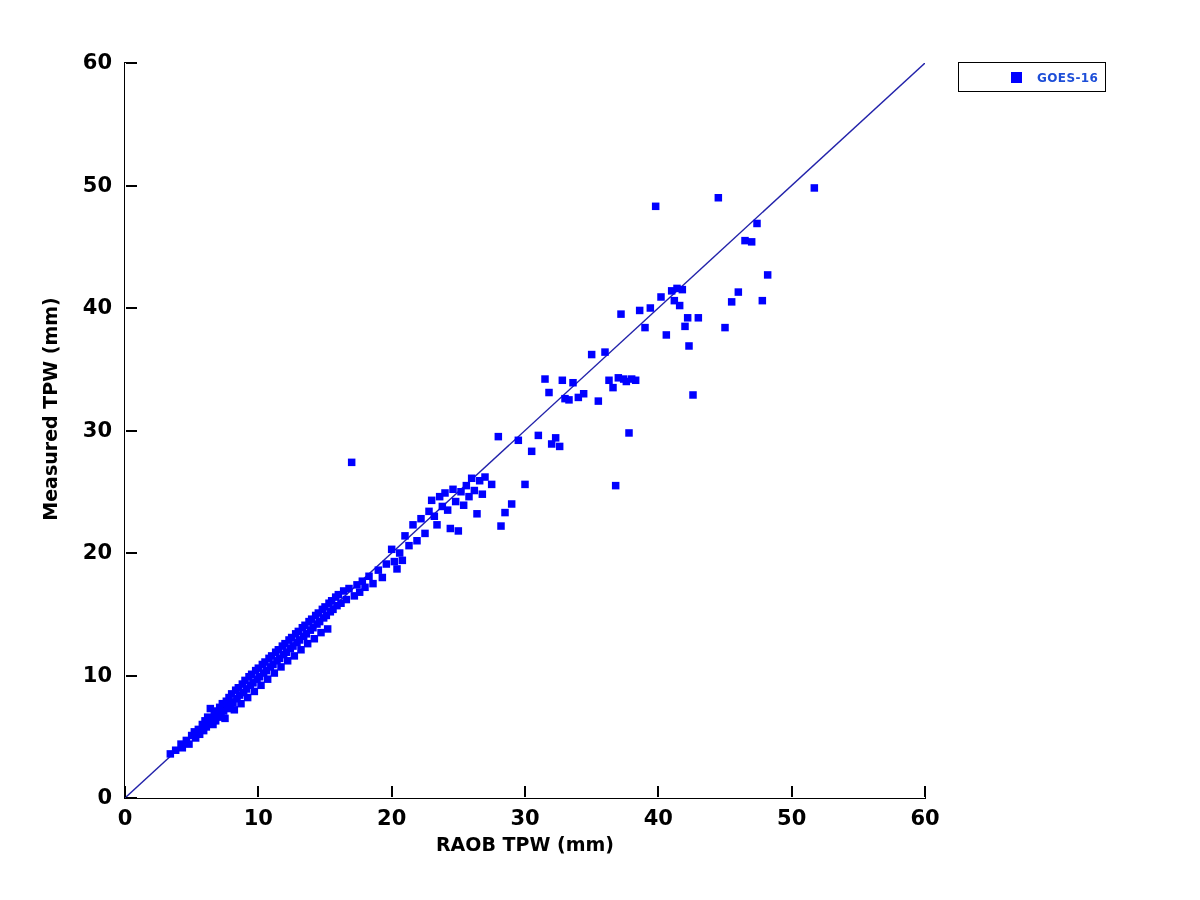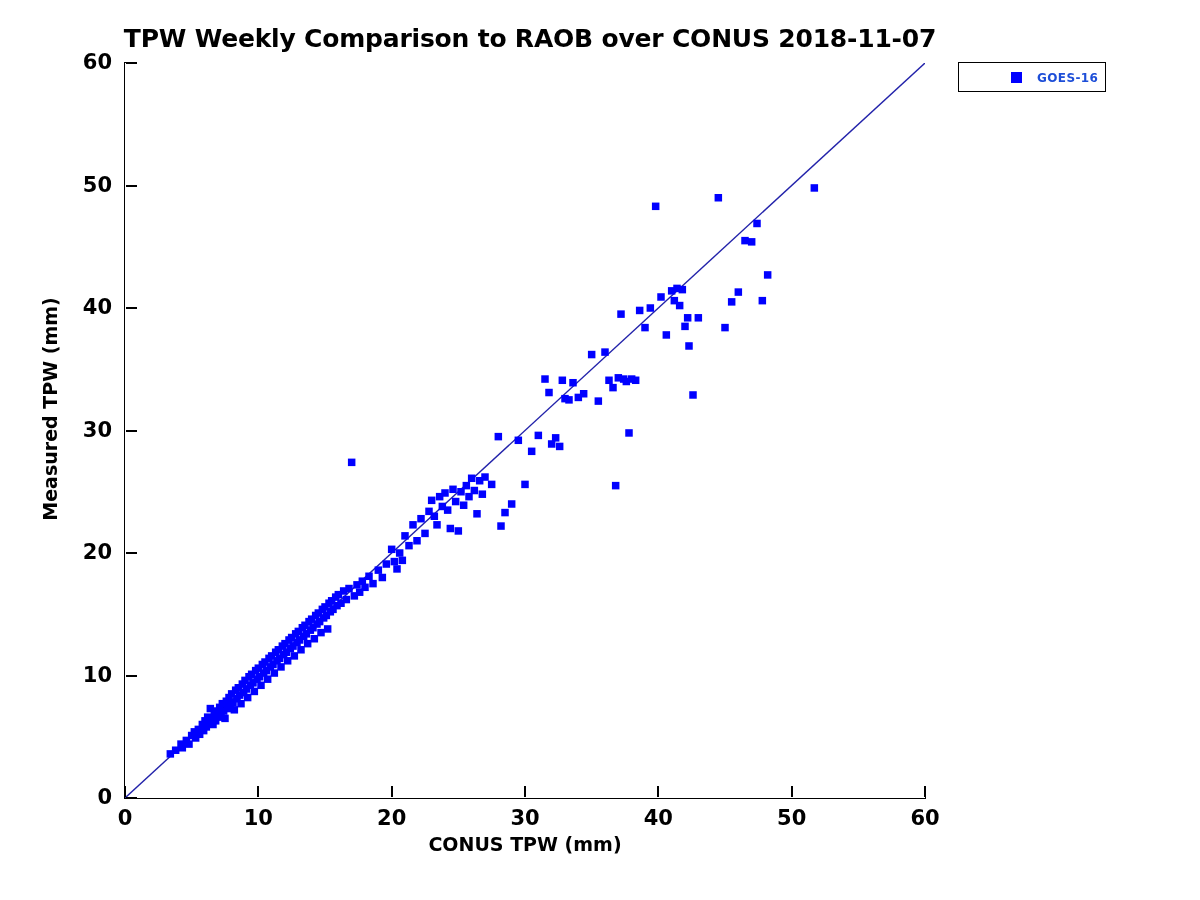--- a/index.html
+++ b/index.html
@@ -162,21 +162,20 @@
     width: 800px;
     height: 735px;
     display: block;
   }
 </style>
 </head>
 <body>
 
 <div id="root">
 
-  <div id="chart-title">TPW Weekly Comparison to RAOB over CONUS 2018-11-07</div>
 
   <div class="stat" id="stat-bias">GOES-16 Bias = -0.42713</div>
   <div class="stat" id="stat-std">GOES-16 StD = 2.0049</div>
   <div class="stat" id="stat-rms">GOES-16 RMS = 2.0499</div>
   <div class="stat" id="stat-n">Sample Size = 307</div>
   <div class="stat" id="stat-mean">Mean RAOB = 16.2586</div>
 
   <div id="axis-left"></div>
   <div id="axis-bottom"></div>
 
@@ -406,21 +405,21 @@
           <rect x="685.5833333333334" y="121.20000000000005" width="7.5" height="7.5" fill="#0000ff"></rect>
         </g>
     </svg>
   </div>
 
   <div id="legend">
     <div id="legend-swatch" style="background: rgb(0, 0, 255);"></div>
     <div id="legend-label">GOES-16</div>
   </div>
 
-  <div id="xlabel">CONUS TPW (mm)</div>
+  <div id="xlabel">RAOB TPW (mm)</div>
   <div id="ylabel">Measured TPW (mm)</div>
 
   <div id="ticks-layer">
       <div class="tick-y" style="top: 797px;"></div>
       <div class="ticklabel-y" style="left: 52px; top: 787px;">0</div>
       <div class="tick-y" style="top: 674.5px;"></div>
       <div class="ticklabel-y" style="left: 52px; top: 664.5px;">10</div>
       <div class="tick-y" style="top: 552px;"></div>
       <div class="ticklabel-y" style="left: 52px; top: 542px;">20</div>
       <div class="tick-y" style="top: 429.5px;"></div>

